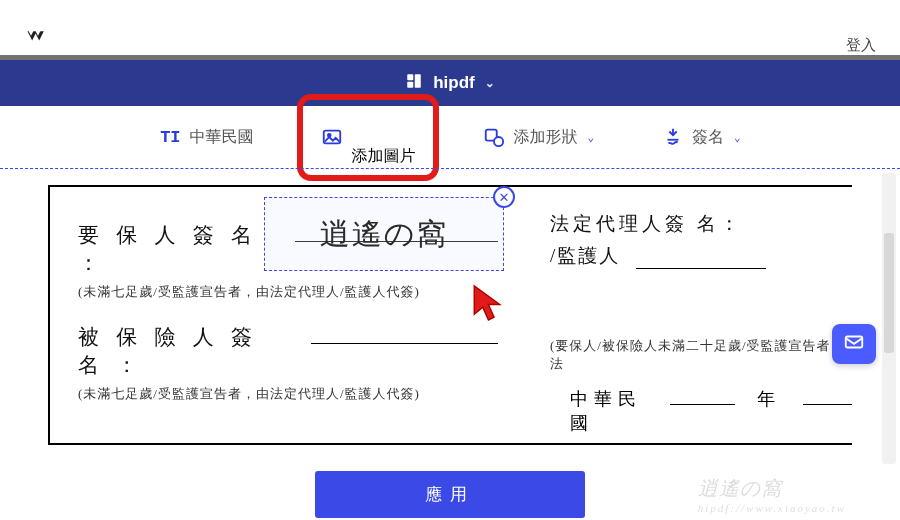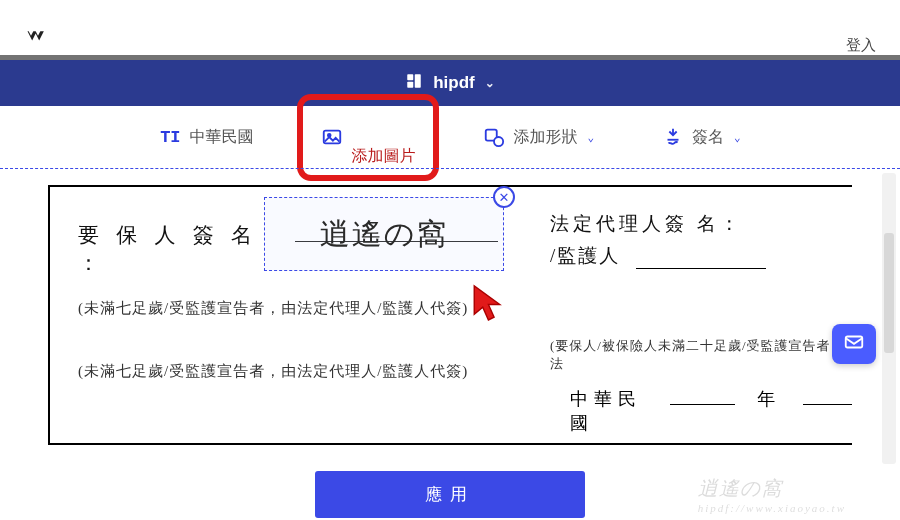--- a/index.html
+++ b/index.html
@@ -10,33 +10,33 @@
   .login { color: #444; font-size: 15px; cursor: pointer; }
 
   .brand-bar { height: 46px; background: #2b3a8f; color: #fff; display: flex; align-items: center; justify-content: center; gap: 10px; font-weight: 600; font-size: 17px; }
   .brand-bar .hipdf-ico { width: 18px; height: 18px; }
   .brand-bar .chev { font-size: 12px; opacity: .9; }
 
   .toolbar { height: 62px; display: flex; align-items: center; justify-content: center; gap: 44px; font-size: 16px; color: #2b3be0; font-family: Liberation Mono, monospace; }
   .tool { display: flex; align-items: center; gap: 8px; cursor: pointer; padding: 6px 12px; border-radius: 6px; }
   .tool .ico { width: 22px; height: 22px; display: flex; align-items: center; justify-content: center; }
   .tool .lbl { color: #555; }
-  .tool .lbl.blue { color: #b91c1c; margin-top: 38px; }
+  .tool .lbl.blue { color: #000000; margin-top: 38px; }
   .tool .caret { font-size: 11px; color: #2b3be0; margin-left: 2px; }
   .tool.highlight { position: relative; }
   .tool.highlight::before { content: ""; position: absolute; inset: -8px -12px; border: 6px solid #e11a1a; border-radius: 14px; pointer-events: none; }
 
   .canvas-wrap { position: relative; height: 300px; border-top: 1.5px dashed #3b49e6; overflow: hidden; }
   .scrollbar { position: absolute; top: 4px; bottom: 4px; right: 4px; width: 14px; background: #f1f1f1; border-radius: 3px; }
   .scrollbar .thumb { position: absolute; left: 2px; right: 2px; top: 60px; height: 120px; background: #d8d8d8; border-radius: 3px; }
 
   .doc { position: absolute; left: 48px; right: 48px; top: 16px; height: 260px; border: 2.5px solid #000; border-right: none; background: #fff; font-family: "Kaiti TC", "DFKai-SB", "BiauKai", serif; }
   .doc-inner { position: relative; width: 100%; height: 100%; padding: 28px 24px 6px 28px; }
   .row { display: flex; align-items: baseline; gap: 16px; font-size: 21px; letter-spacing: 6px; color: #111; }
-  .row.small { font-size: 15px; letter-spacing: 1px; color: #333; margin-top: 22px; }
+  .row.small { font-size: 13px; letter-spacing: 1px; color: #333; margin-top: 6px; }
   .underline { display: inline-block; border-bottom: 1.4px solid #000; height: 1em; }
   .u-220 { width: 220px; }
   .u-130 { width: 130px; }
   .u-80 { width: 80px; }
   .u-60 { width: 60px; }
   .col-left { position: absolute; left: 28px; top: 34px; width: 420px; }
   .col-right { position: absolute; left: 500px; top: 24px; width: 320px; }
   .col-right .row { font-size: 19px; letter-spacing: 4px; }
   .footer-row { position: absolute; left: 500px; top: 150px; font-size: 13px; letter-spacing: 1px; color: #333; }
   .date-row { position: absolute; left: 520px; top: 200px; font-size: 18px; letter-spacing: 6px; display: flex; align-items: baseline; gap: 22px; }
@@ -128,20 +128,24 @@
 
       <div class="col-left">
         <div class="row">
           <span>要 保 人 簽 名 ：</span>
           <span class="underline u-220"></span>
         </div>
         <div class="row small">
           <span>(未滿七足歲/受監護宣告者，由法定代理人/監護人代簽)</span>
         </div>
         <div style="height:22px;"></div>
+        <div class="row">
+          <span>被 保 險 人 簽 名 ：</span>
+          <span class="underline u-220"></span>
+        </div>
         <div class="row small">
           <span>(未滿七足歲/受監護宣告者，由法定代理人/監護人代簽)</span>
         </div>
       </div>
 
       <div class="col-right">
         <div class="row">
           <span>法定代理人簽 名：</span>
         </div>
         <div class="row" style="margin-top:6px;align-items:flex-end;">

